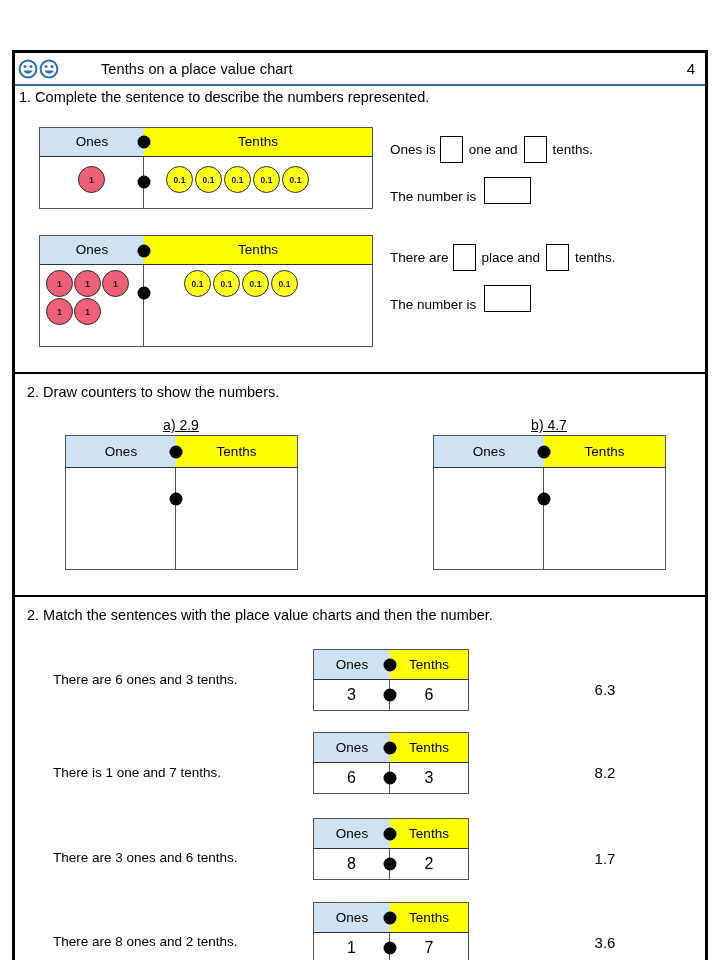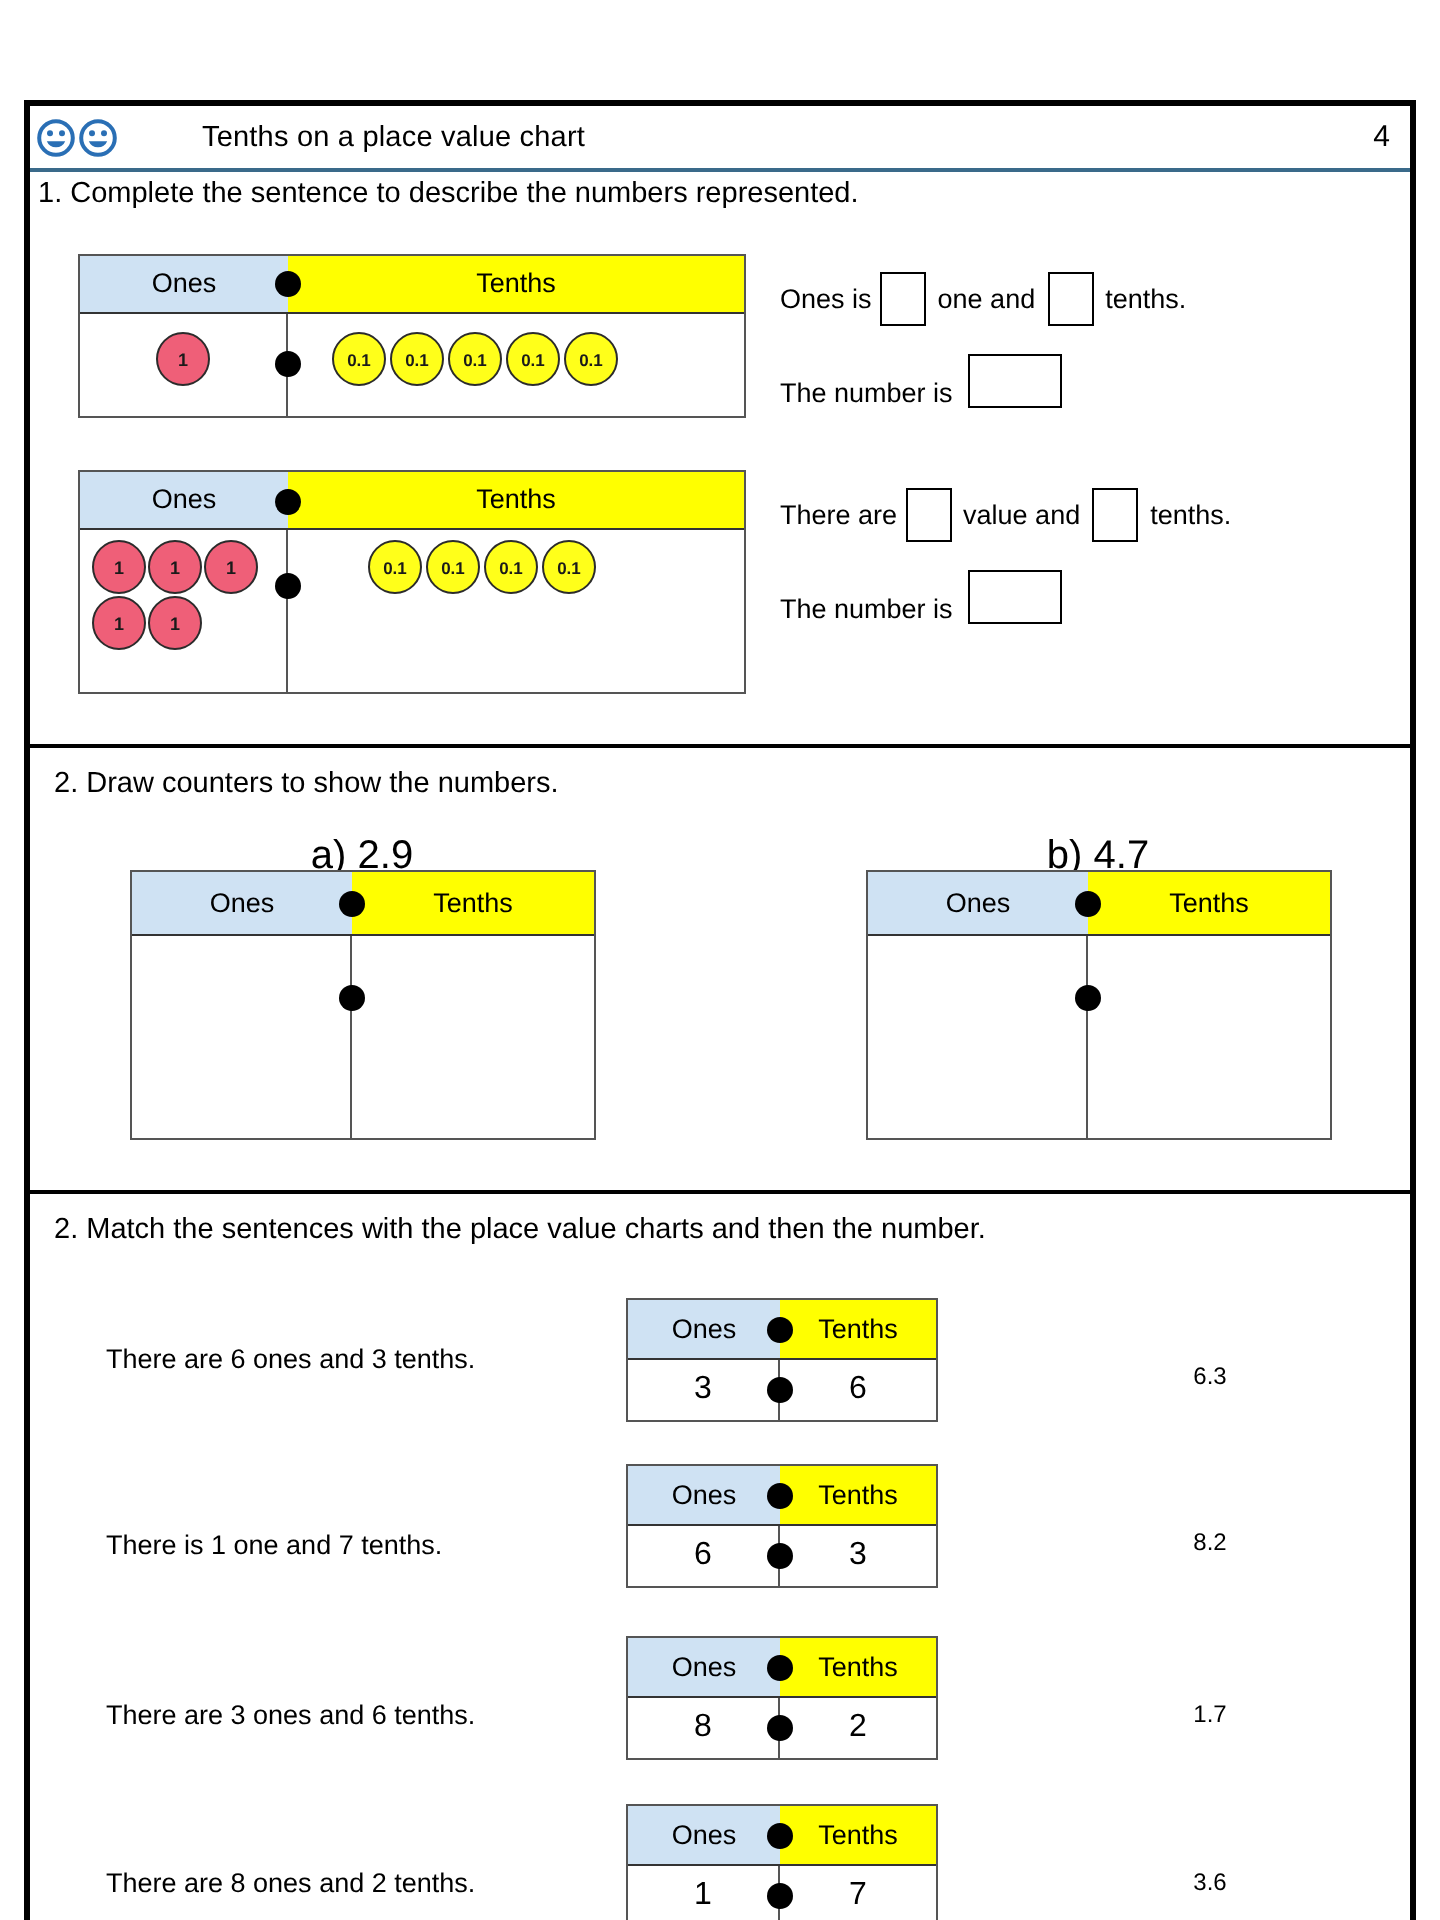--- a/index.html
+++ b/index.html
@@ -194,35 +194,35 @@
     border: 1.4px solid #000000;
     box-sizing: border-box;
     margin-left: 8px;
     background: #ffffff;
   }
   .sent-word { margin: 0 2px; text-align: right; }
 
   
   .q2-label {
     position: absolute;
-    font-size: 20px;
+    font-size: 14px;
     text-align: center;
     white-space: nowrap;
     text-decoration: underline;
   }
 
   
   .q3-sentence {
     position: absolute;
     font-size: 13.5px;
     white-space: nowrap;
   }
   .q3-number {
     position: absolute;
-    font-size: 12px;
+    font-size: 15px;
     text-align: center;
     white-space: nowrap;
   }
 
   
   .footer {
     position: absolute;
     left: 0;
     right: 0;
     top: 944px;
@@ -330,21 +330,21 @@
         </div>
       </div>
       <span class="dp" style="left:104px; top:15px;"></span>
       <span class="dp" style="left:104px; top:57px;"></span>
     </div>
 
     <div class="sentence-block" style="left:375px; top:191px;">
       <div class="sent-line">
         <span>There are</span>
         <span class="blank-sm"></span>
-        <span class="sent-word">value  and</span>
+        <span class="sent-word">place  and</span>
         <span class="blank-sm"></span>
         <span class="sent-word">tenths.</span>
       </div>
       <div class="sent-line">
         <span>The number is</span>
         <span class="blank-lg"></span>
       </div>
     </div>
 
     <div class="sec-divider" id="divider-1"></div>

